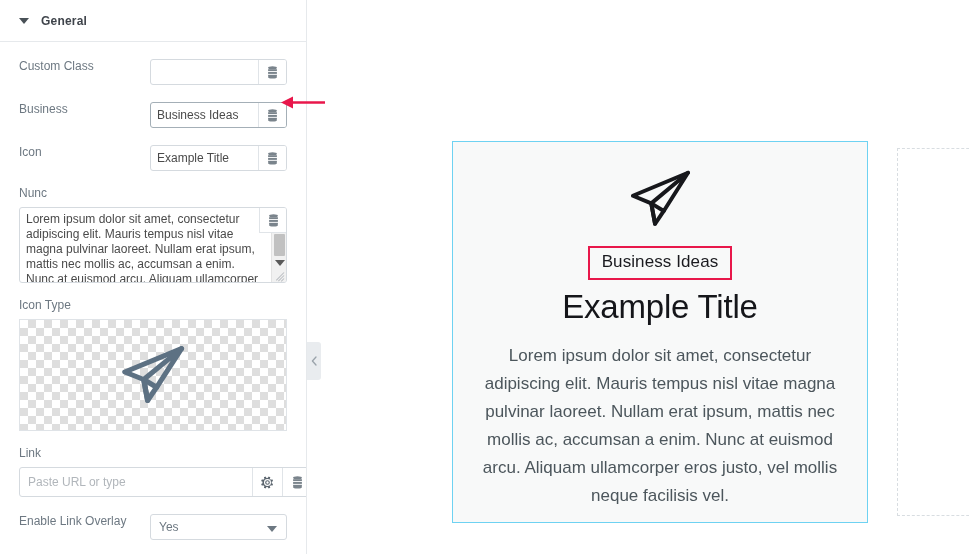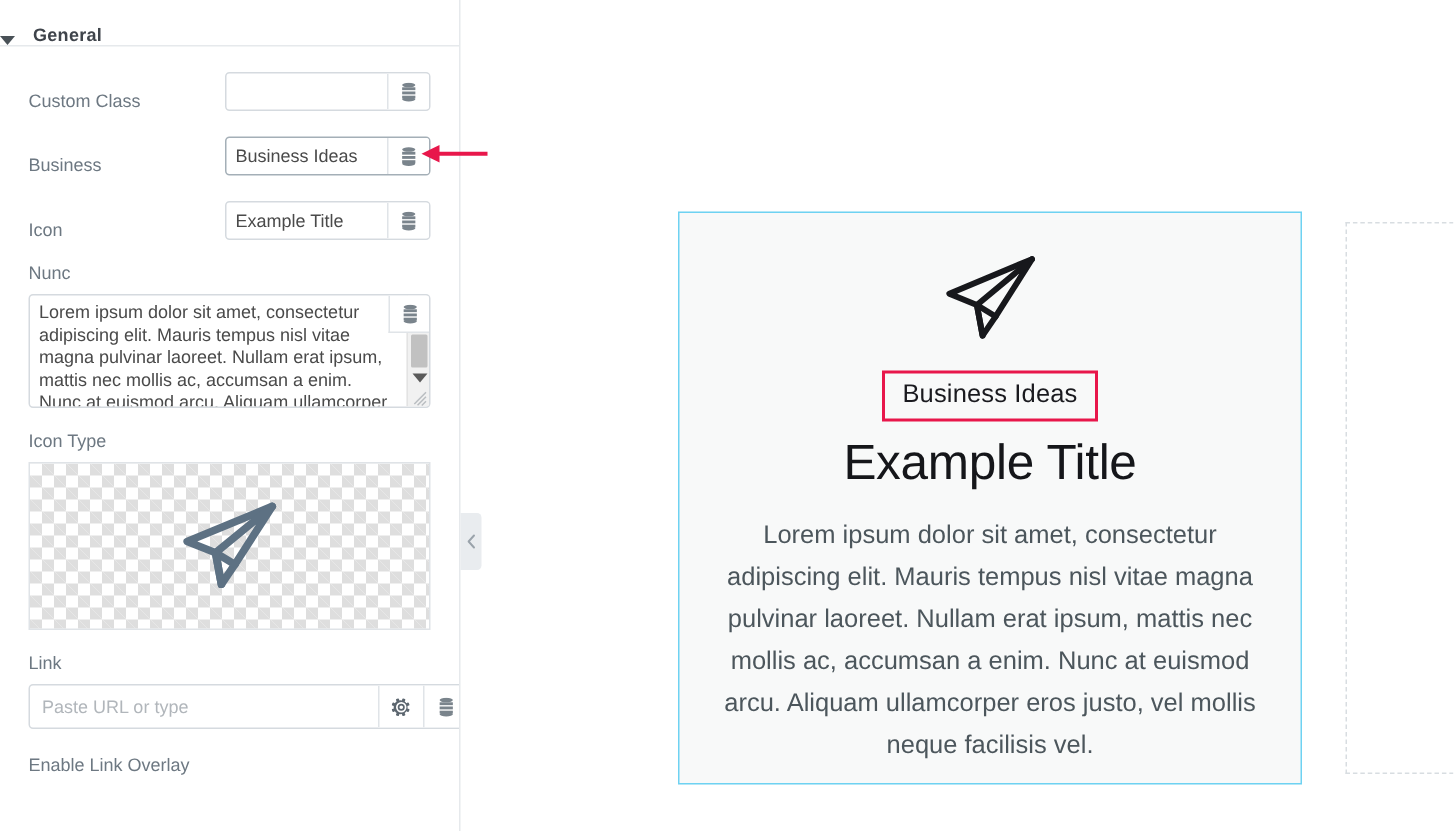--- a/index.html
+++ b/index.html
@@ -18,24 +18,25 @@
     position: absolute;
     left: 0; top: 0;
     width: 307px; height: 554px;
     background: #ffffff;
     border-right: 1px solid #e6e9ec;
     box-sizing: border-box;
     overflow: hidden;
   }
 
   #panel-header {
-    height: 31px;
+    height: 42px;
     border-bottom: 1px solid #e6e9ec;
     display: flex;
-    align-items: flex-end;
+    align-items: center;
+    padding-left: 19px;
     box-sizing: border-box;
   }
   .caret-down {
     width: 0; height: 0;
     border-left: 5px solid transparent;
     border-right: 5px solid transparent;
     border-top: 6px solid #495157;
     margin-right: 12px;
     flex: 0 0 auto;
   }
@@ -43,21 +44,21 @@
     font-size: 12px;
     font-weight: bold;
     color: #3f444b;
     letter-spacing: .2px;
   }
 
   .panel-body { padding: 0 19px; }
 
   .row {
     display: flex;
-    align-items: flex-end;
+    align-items: flex-start;
     margin-top: 17px;
   }
   .row .lbl {
     font-size: 12px;
     color: #6d7882;
     width: 131px;
     flex: 0 0 auto;
   }
   .row-stack { margin-top: 15px; }
   .row-stack .lbl {
@@ -439,20 +440,24 @@
             <rect x="1.1" y="6.0" width="8.8" height="1.9" fill="#7a848c"></rect>
             <rect x="1.1" y="8.8" width="8.8" height="1.9" fill="#7a848c"></rect>
             <ellipse cx="5.5" cy="11.2" rx="4.4" ry="1.4" fill="#7a848c"></ellipse>
           </svg>
         </span>
       </div>
     </div>
 
     <div class="row">
       <span class="lbl">Enable Link Overlay</span>
+      <div class="sel">
+        <span class="val">Yes</span>
+        <span class="car"></span>
+      </div>
     </div>
 
   </div>
 </div>
 
 <div id="collapse-handle">
   <svg width="6" height="10" viewBox="0 0 6 10">
     <path d="M5 1 1.4 5 5 9" fill="none" stroke="#9aa3ab" stroke-width="1.3" stroke-linecap="round" stroke-linejoin="round"></path>
   </svg>
 </div>

